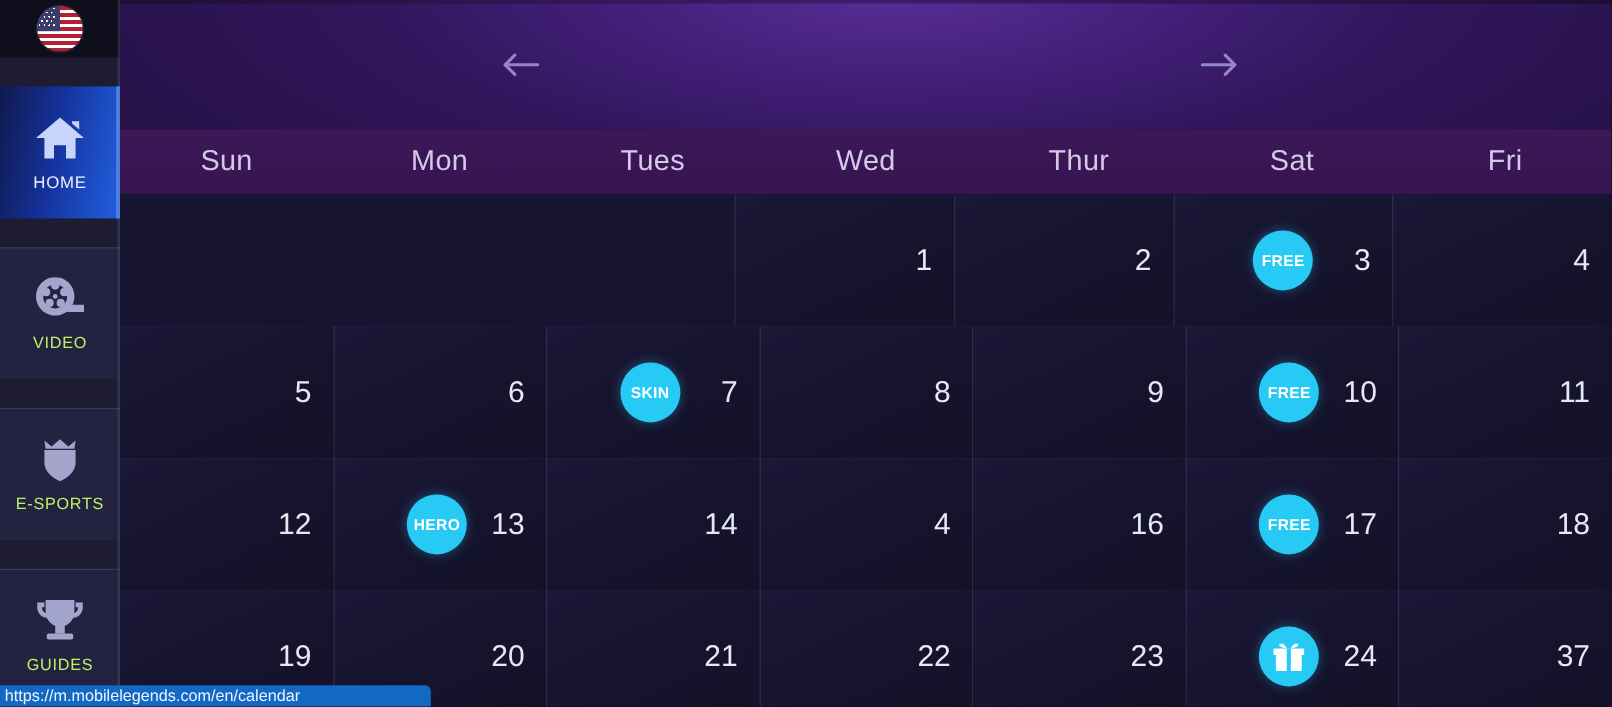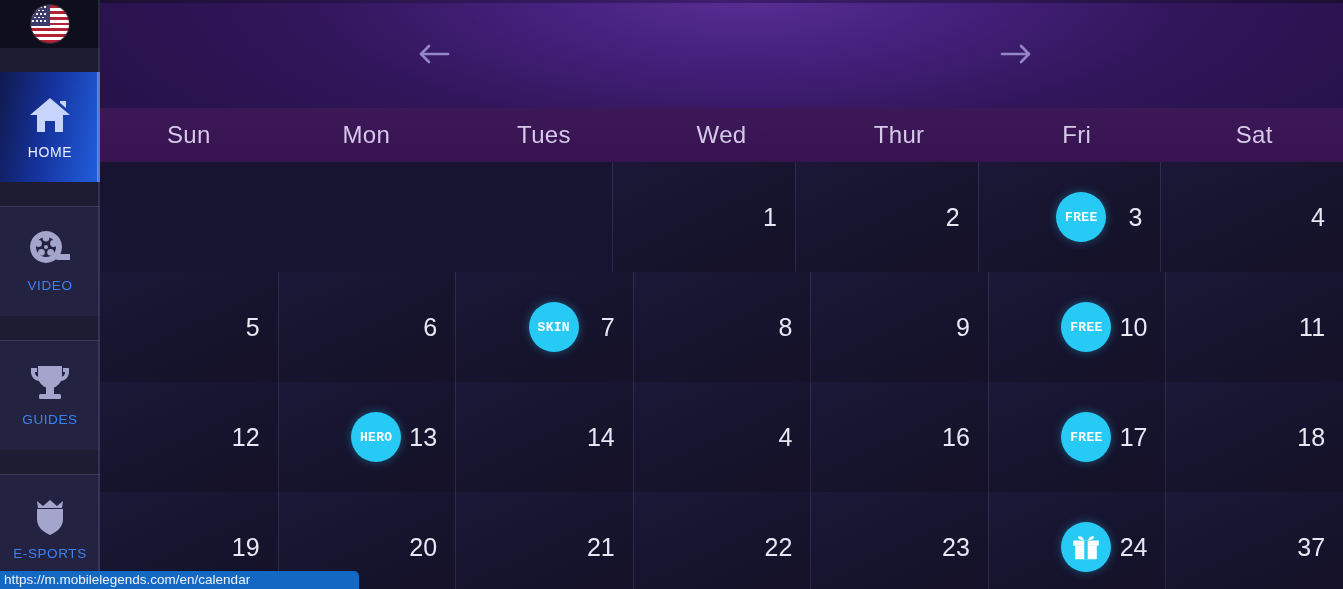--- a/index.html
+++ b/index.html
@@ -42,21 +42,21 @@
       radial-gradient(circle at 6px 16px, #fff 0.7px, transparent 0.8px),
       radial-gradient(circle at 10px 16px, #fff 0.7px, transparent 0.8px),
       radial-gradient(circle at 14px 16px, #fff 0.7px, transparent 0.8px);
   }
 
   .nav-item{ height:110px; display:flex; flex-direction:column; align-items:center;
              justify-content:center; gap:9px; position:relative;
              background:#232240; cursor:pointer;margin-top:24px; }
   .nav-item + .nav-item::before{ content:""; position:absolute; left:0; right:0; top:0;
              height:1px; background:rgba(120,120,170,.28); }
-  .nav-item .nav-label{ font-size:13.5px; letter-spacing:.6px; color:#3b82f6; }
+  .nav-item .nav-label{ font-size:13.5px; letter-spacing:.6px; color:#bef264; }
   .nav-item svg{ display:block; }
   .nav-item .ico path, .nav-item .ico circle, .nav-item .ico rect,
   .nav-item .ico polygon, .nav-item .ico ellipse { fill:#a3a5cc; }
 
   .nav-item.active{
     background:linear-gradient(100deg,#101a4e 0%,#15329c 45%,#2260e0 100%);
   }
   .nav-item.active::after{ content:""; position:absolute; right:0; top:0; width:3px;
     height:100%; background:#4f8ff5; }
   .nav-item.active .nav-label{ color:#e9edff; font-size:14px; }
@@ -95,22 +95,22 @@
          background:linear-gradient(155deg,#1b1838 0%,#16132d 55%,#141128 100%);
          cursor:pointer; }
   .cell + .cell::before{ content:""; position:absolute; left:0; top:0; bottom:0; width:1px;
                          background:rgba(125,125,180,.20); }
   .cell.blank{ background:#171431; }
   .cell.blank.merged::before{ display:none; }
   .daynum{ color:#e6e9f4; font-size:25px; line-height:1; min-width:34px; text-align:right; }
 
   .badge{ width:50px; height:50px; border-radius:50%; background:#27caf5;
           display:flex; align-items:center; justify-content:center;
-          margin-right:2px; flex:none;
-          box-shadow:0 0 10px rgba(39,202,245,.38);font-family:Liberation Mono, monospace; }
+          margin-right:14px; flex:none;
+          box-shadow:0 0 10px rgba(39,202,245,.38); }
   .badge .btext{ color:#ffffff; font-size:13px; font-weight:bold; letter-spacing:.3px; }
   .badge svg{ display:block; }
 
   
   #statusbar{ position:absolute; left:0; bottom:0; width:359px; height:18px;
     background:#1268c3; border-top-right-radius:5px;
     display:flex; align-items:center; padding:0 4px; z-index:60; overflow:hidden; }
   #statusbar .url{ color:#eef4ff; font-size:13.5px; white-space:nowrap;
                    line-height:18px; }
 </style>
@@ -148,44 +148,44 @@
             <circle cx="18" cy="18" r="2"></circle>
           <path d="M30 25 L42 25 L42 31 L30 31 a3 3 0 0 1 0 -6 Z"></path>
         </svg>
       </span>
       <span class="nav-label">VIDEO</span>
     </div>
 
     <div class="nav-item">
       <span class="ico">
         <svg width="46" height="40" viewBox="0 0 46 40">
+          <path d="M10 4 L16 9 L23 3 L30 9 L36 4 L35 11 H11 Z"></path>
+          <path d="M10 12 H36 V22 C36 30 30 35 23 38 C16 35 10 30 10 22 Z"></path>
+          <polygon points="23,15 25.3,21 31.5,21 26.5,24.8 28.4,31 23,27.2 17.6,31 19.5,24.8 14.5,21 20.7,21" fill="#2b2a49"></polygon>
+        </svg>
+      </span>
+      <span class="nav-label">E-SPORTS</span>
+    </div>
+
+    <div class="nav-item">
+      <span class="ico">
+        <svg width="46" height="40" viewBox="0 0 46 40">
           <path d="M11 3 H35 V13 a12 12 0 0 1 -24 0 Z"></path>
           <path d="M10 5 H4 v5 a9 9 0 0 0 8 8 v-4 a5 5 0 0 1 -4 -4 V9 h2 Z"></path>
           <path d="M36 5 H42 v5 a9 9 0 0 1 -8 8 v-4 a5 5 0 0 0 4 -4 V9 h-2 Z"></path>
           <rect x="19" y="24" width="8" height="7"></rect>
           <rect x="12" y="31" width="22" height="5" rx="1.5"></rect>
           <polygon points="23,5.5 25.6,12.6 33,12.6 27,17 29.4,24.3 23,19.8 16.6,24.3 19,17 13,12.6 20.4,12.6" fill="#2b2a49"></polygon>
         </svg>
       </span>
       <span class="nav-label">GUIDES</span>
     </div>
 
     <div class="nav-item">
       <span class="ico">
-        <svg width="46" height="40" viewBox="0 0 46 40">
-          <path d="M10 4 L16 9 L23 3 L30 9 L36 4 L35 11 H11 Z"></path>
-          <path d="M10 12 H36 V22 C36 30 30 35 23 38 C16 35 10 30 10 22 Z"></path>
-          <polygon points="23,15 25.3,21 31.5,21 26.5,24.8 28.4,31 23,27.2 17.6,31 19.5,24.8 14.5,21 20.7,21" fill="#2b2a49"></polygon>
-        </svg>
-      </span>
-      <span class="nav-label">E-SPORTS</span>
-    </div>
-
-    <div class="nav-item">
-      <span class="ico">
         <svg width="44" height="38" viewBox="0 0 44 38">
           <path d="M4 4 H28 V21 H13 L5 28 V21 H4 Z"></path>
           <path d="M31 10 H40 V27 H38 V33 L31 27 H20 V24 H31 Z"></path>
         </svg>
       </span>
       <span class="nav-label">SOCIAL</span>
     </div>
   </nav>
 
   <header id="header">
@@ -202,22 +202,22 @@
       </svg>
     </div>
   </header>
 
   <div id="weekbar">
     <div class="wd">Sun</div>
     <div class="wd">Mon</div>
     <div class="wd">Tues</div>
     <div class="wd">Wed</div>
     <div class="wd">Thur</div>
+    <div class="wd">Sat</div>
     <div class="wd">Fri</div>
-    <div class="wd">Sat</div>
   </div>
 
   <div id="grid">
       <div class="wk">
         <div class="cell blank merged" style="flex: 3 1 0px;">
           <span class="daynum"></span>
         </div>
         <div class="cell">
           <span class="daynum">1</span>
         </div>

